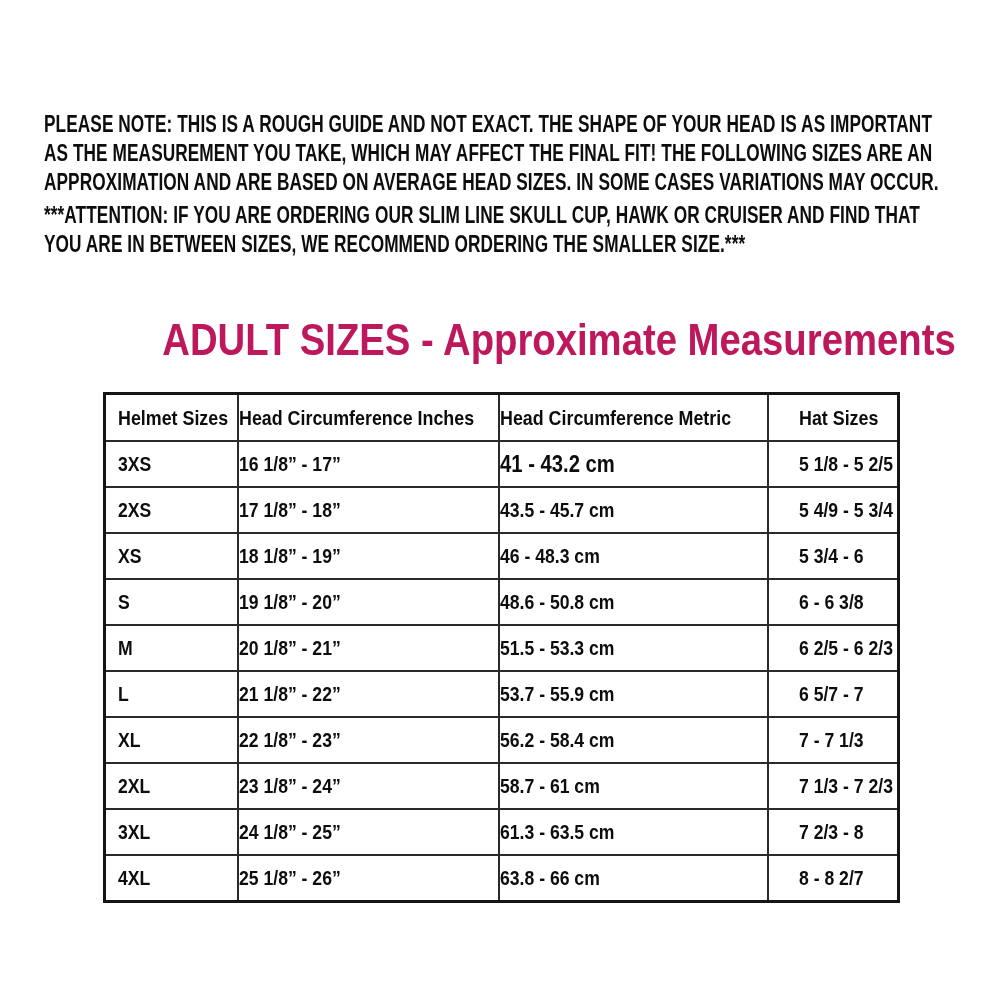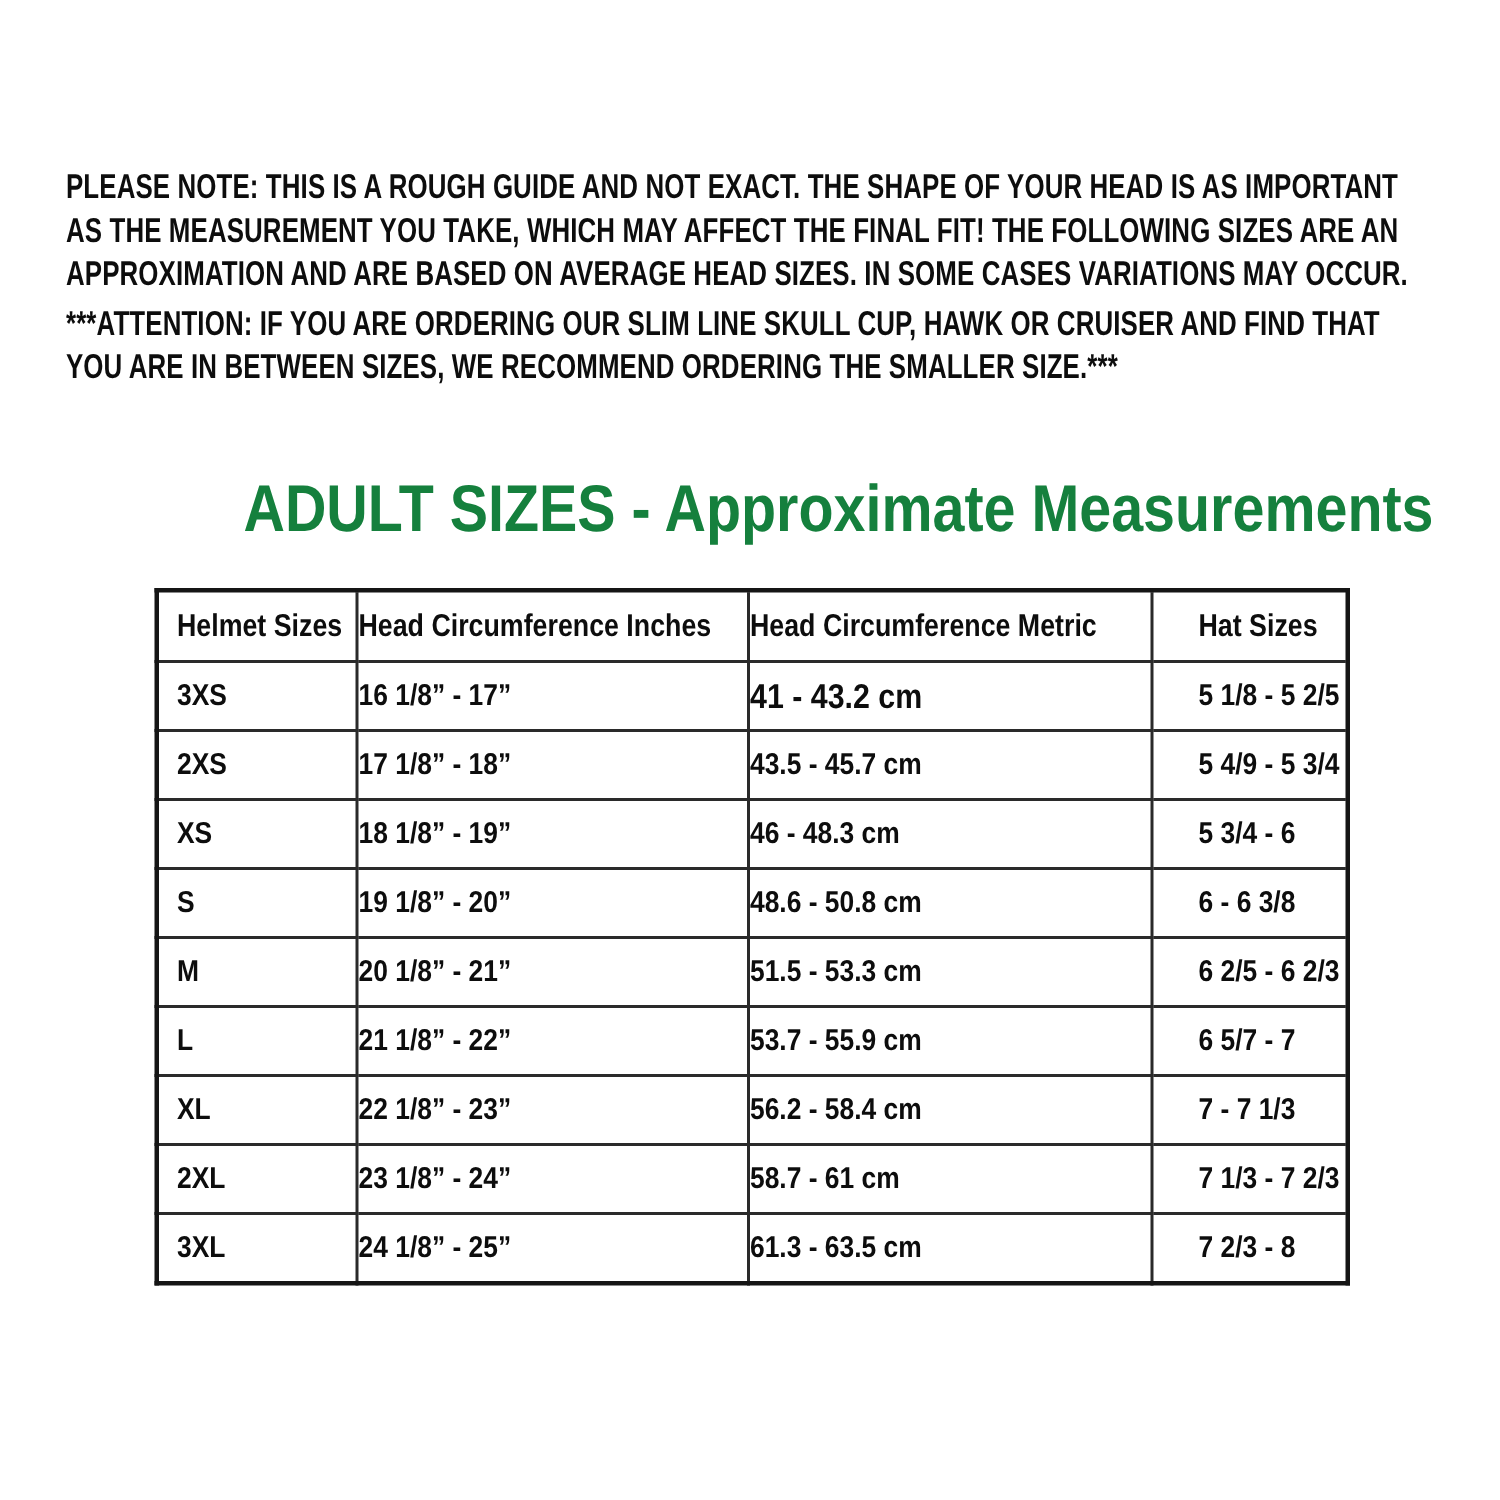--- a/index.html
+++ b/index.html
@@ -37,21 +37,21 @@
   .title {
     position: absolute;
     left: 103px;
     top: 314px;
     width: 794px;
     margin: 0;
     text-align: center;
     font-size: 44px;
     font-weight: 700;
     line-height: 52px;
-    color: #15803d;
+    color: #be185d;
   }
   .title-text {
     display: inline-block;
     white-space: nowrap;
     transform: scaleX(0.87);
     transform-origin: 50% 50%;
   }
 
   
   table.size-chart {
@@ -169,14 +169,20 @@
       <td><span class="cell-text">23 1/8” - 24”</span></td>
       <td><span class="cell-text">58.7 - 61 cm</span></td>
       <td><span class="cell-text">7 1/3 - 7 2/3</span></td>
     </tr>
     <tr>
       <td><span class="cell-text">3XL</span></td>
       <td><span class="cell-text">24 1/8” - 25”</span></td>
       <td><span class="cell-text">61.3 - 63.5 cm</span></td>
       <td><span class="cell-text">7 2/3 - 8</span></td>
     </tr>
+    <tr>
+      <td><span class="cell-text">4XL</span></td>
+      <td><span class="cell-text">25 1/8” - 26”</span></td>
+      <td><span class="cell-text">63.8 - 66 cm</span></td>
+      <td><span class="cell-text">8 - 8 2/7</span></td>
+    </tr>
   </tbody>
 </table>
 
 </body></html>

